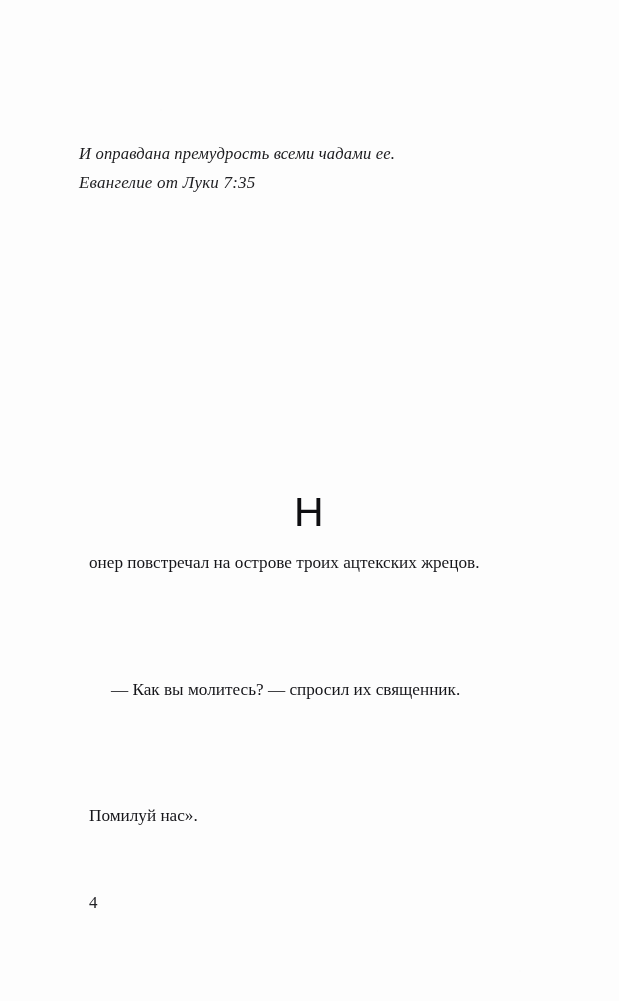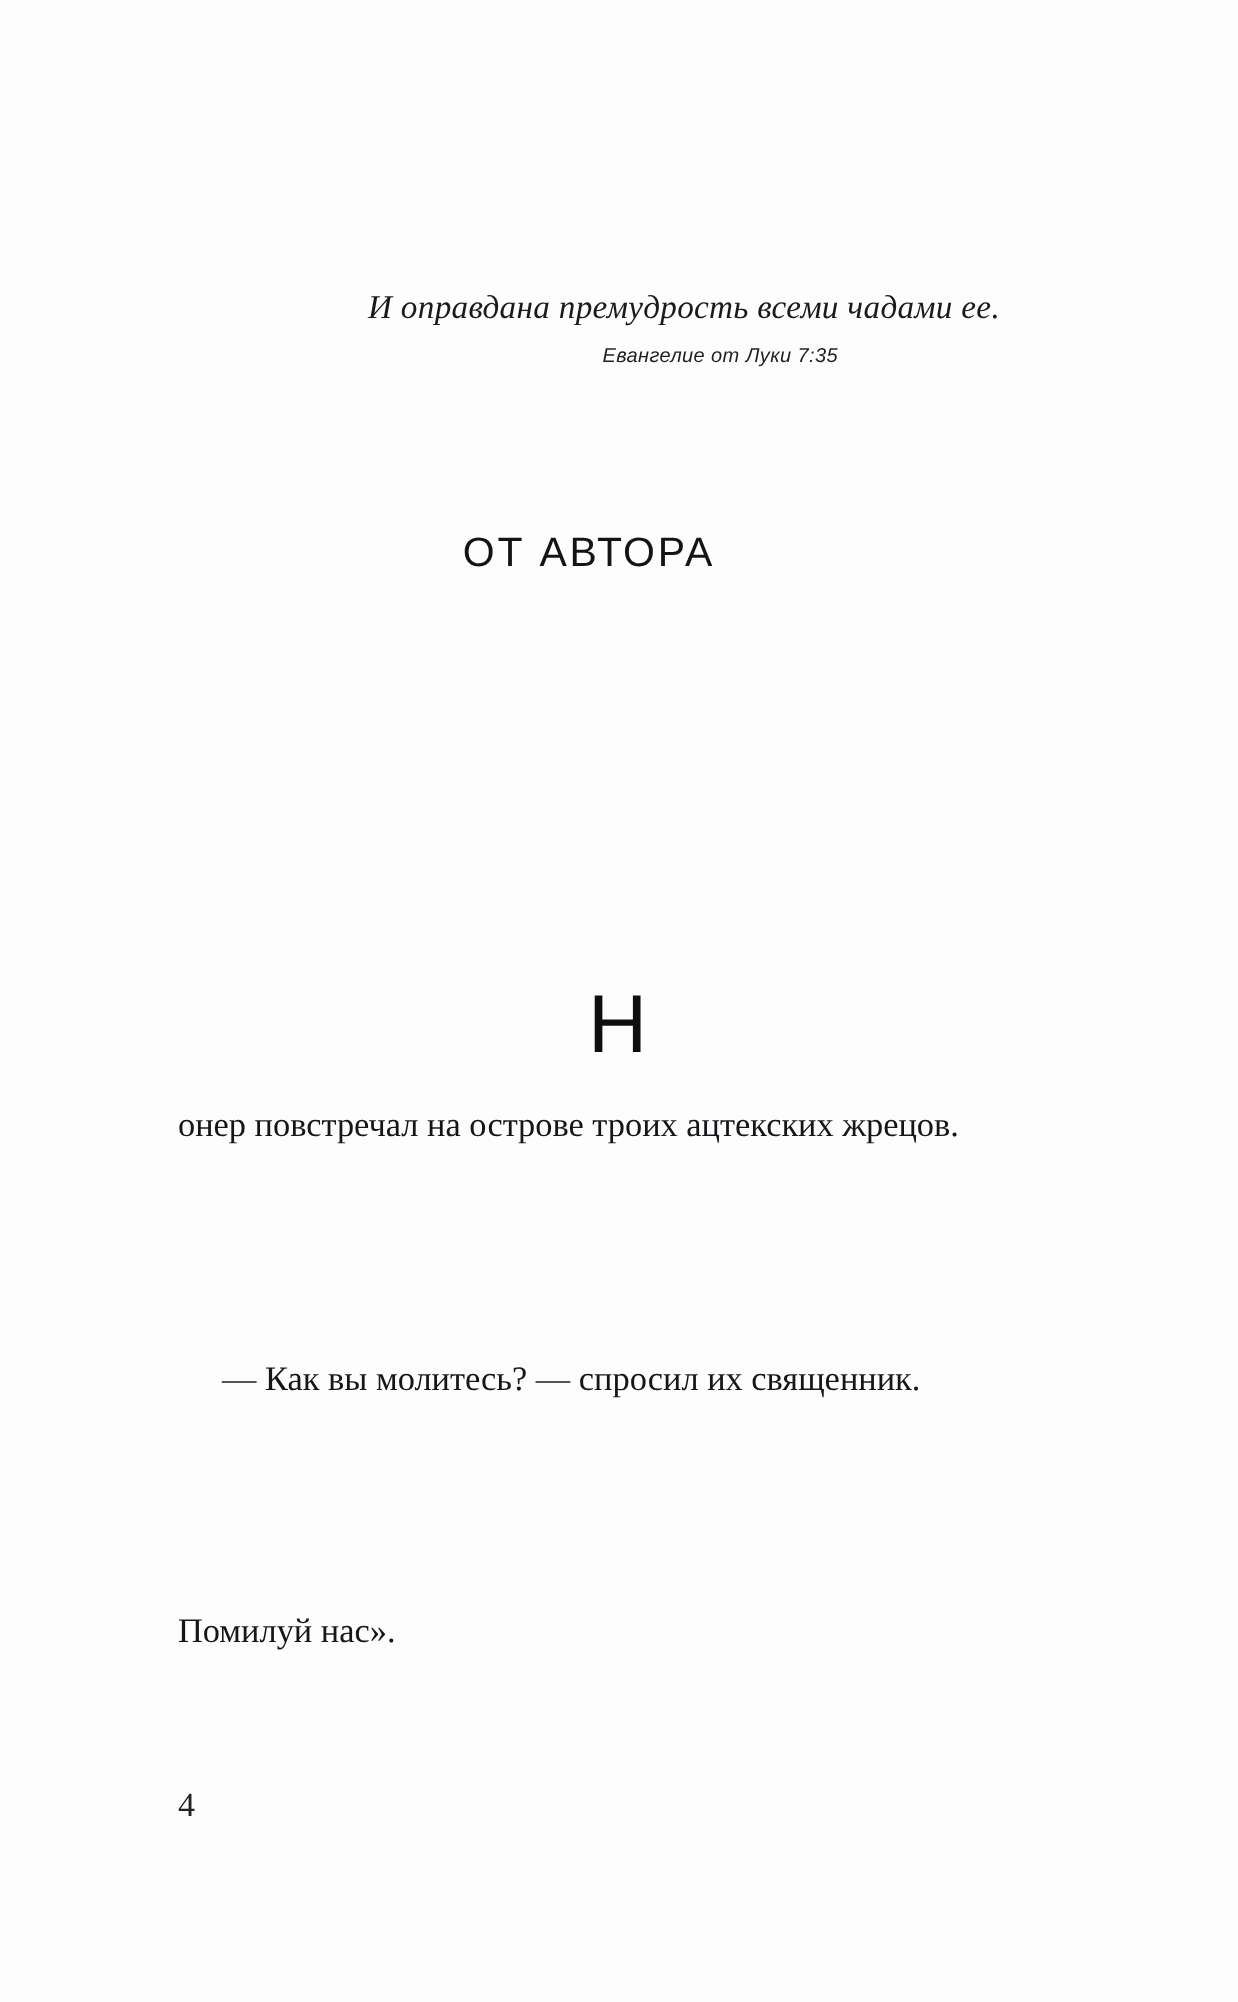--- a/index.html
+++ b/index.html
@@ -19,40 +19,40 @@
   .page {
     position: relative;
     width: 619px;
     height: 1001px;
     box-sizing: border-box;
   }
 
   
   .epigraph {
     position: absolute;
-    left: 89px;
+    left: 79px;
     top: 143px;
     width: 411px;
-    text-align: right;
+    text-align: left;
   }
   .epigraph-quote {
     font-family: "Liberation Serif", "DejaVu Serif", serif;
     font-style: italic;
     font-size: 16.6px;
     line-height: 1.28;
     letter-spacing: 0.15px;
     color: #1a1a1d;
     white-space: nowrap;
   }
   .epigraph-source {
     margin-top: 9px;
     margin-right: 81px;
-    font-family: Liberation Sans, sans-serif;
+    font-family: Liberation Serif, serif;
     font-style: italic;
-    font-size: 10px;
+    font-size: 17px;
     letter-spacing: 0.2px;
     color: #1f1f22;
     white-space: nowrap;
   }
 
   
   .section-title {
     position: absolute;
     left: 89px;
     top: 265px;
@@ -144,21 +144,20 @@
 
 <div class="page">
 
   <div class="scan-noise"></div>
 
   <div class="epigraph">
     <div class="epigraph-quote">И оправдана премудрость всеми чадами ее.</div>
     <div class="epigraph-source">Евангелие от Луки 7:35</div>
   </div>
 
-  <div class="section-title">ОТ АВТОРА</div>
 
   <div class="body-text">
 
     <p class="para">
       <span class="line just dropcap-line">
         <span class="dropcap">Н</span>
       </span>
       <span class="line">онер повстречал на острове троих ацтекских жрецов.</span>
     </p>
 

